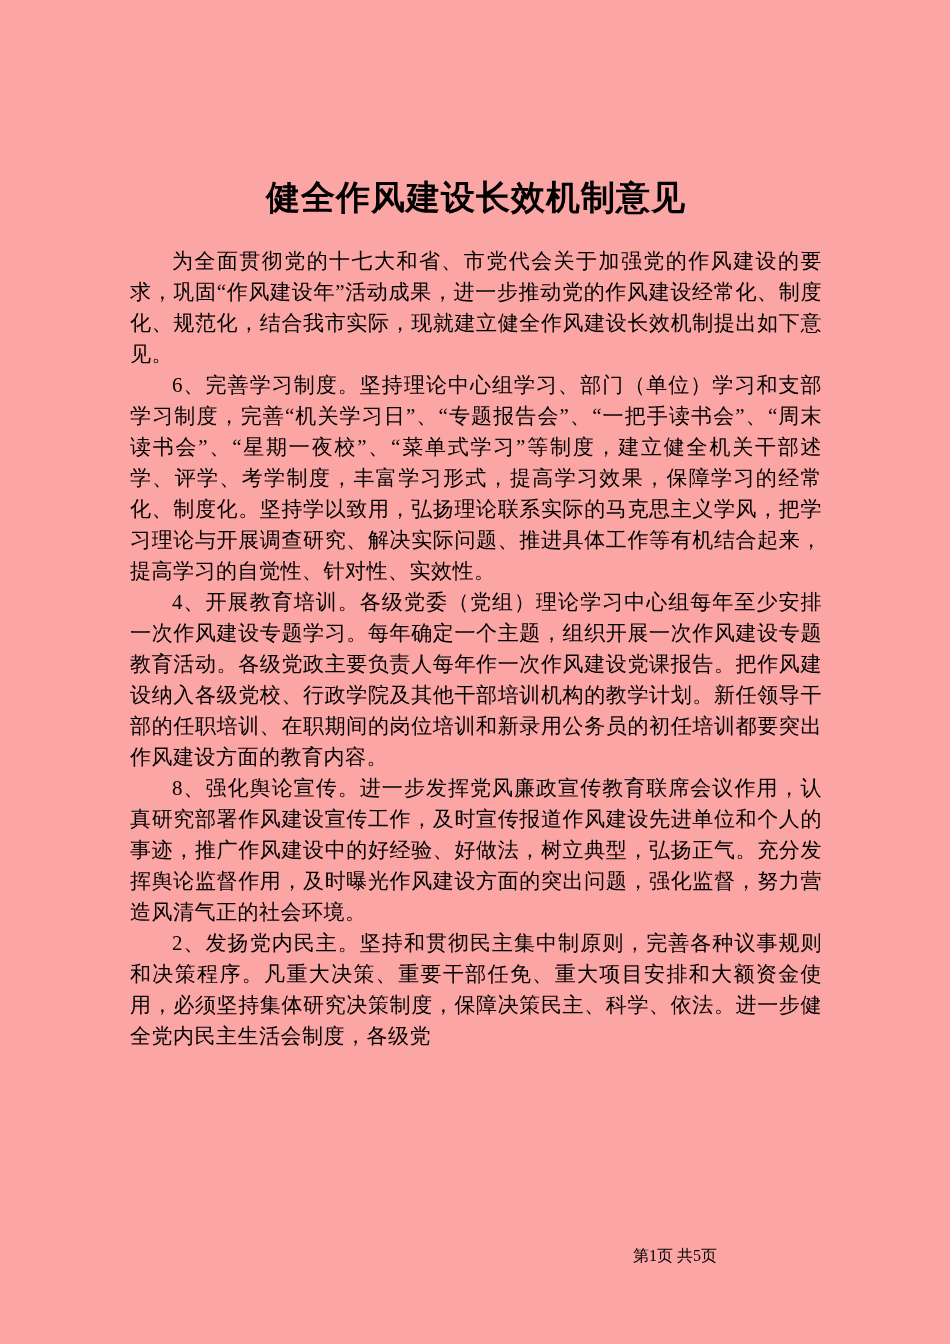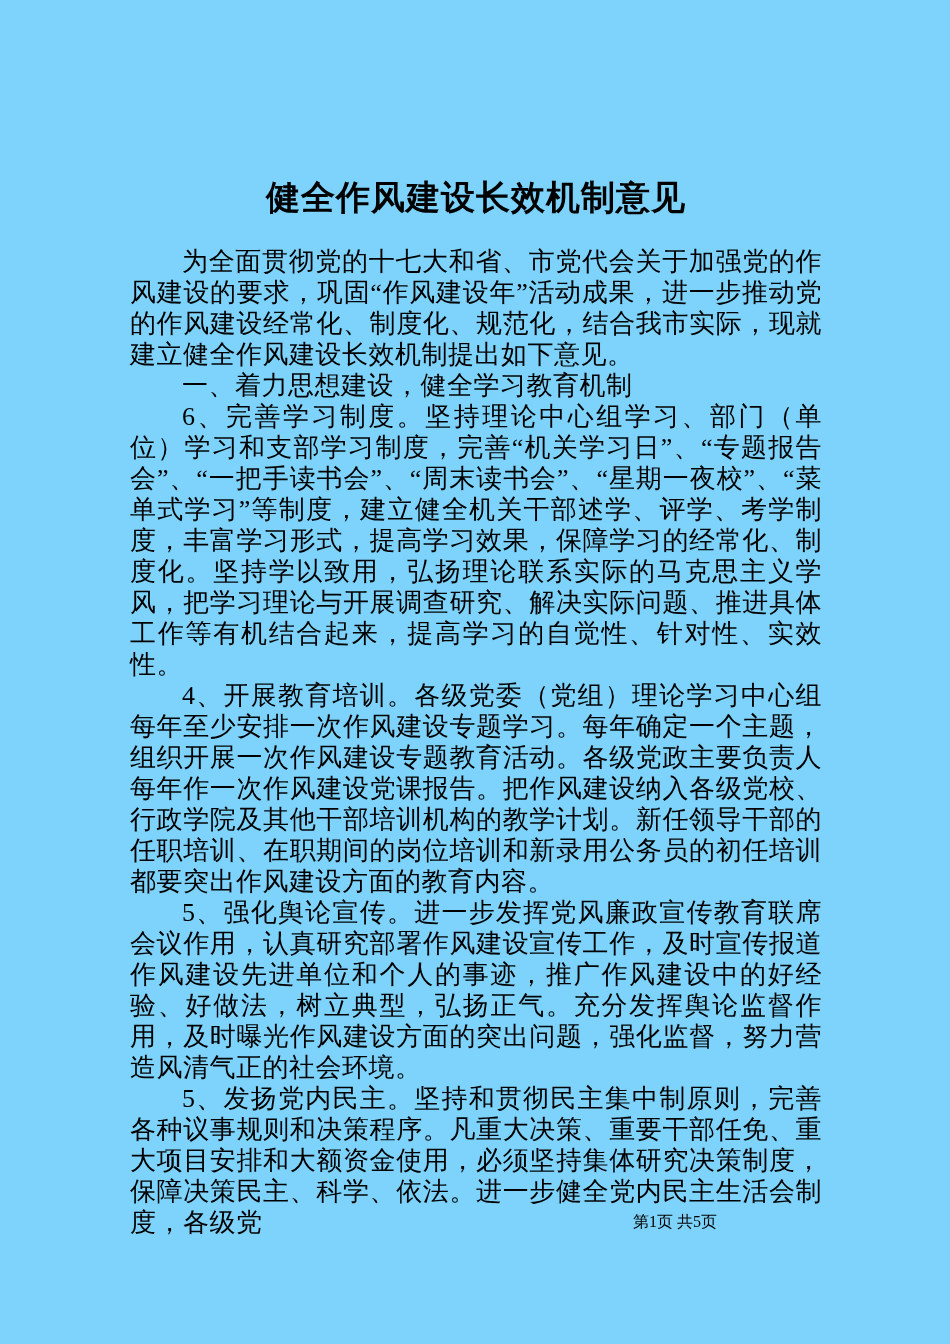--- a/index.html
+++ b/index.html
@@ -4,66 +4,65 @@
 <style>
   html, body {
     margin: 0;
     padding: 0;
     background: #ffffff;
   }
   .page {
     position: relative;
     width: 950px;
     height: 1344px;
-    background: #7dd3fc;
+    background: #fca5a5;
     overflow: hidden;
     font-family: "Liberation Serif", "DejaVu Serif", serif;
     color: #000000;
   }
   .content {
     position: absolute;
     left: 130px;
     top: 176px;
     width: 692px;
   }
   .doc-title {
     margin: 0 0 26px 0;
     font-size: 34px;
     line-height: 44px;
     font-weight: bold;
     text-align: center;
     letter-spacing: 1px;
   }
   .para {
     margin: 0;
-    font-size: 26px;
+    font-size: 21px;
     line-height: 31px;
     text-align: justify;
     text-indent: 2em;
     word-break: break-all;
     letter-spacing: 0.5px;
   }
   .page-footer {
     position: absolute;
-    top: 1212px;
+    top: 1246px;
     left: 570px;
     width: 210px;
     font-size: 16px;
     line-height: 20px;
     text-align: center;
     color: #000000;
   }
 </style>
 </head>
 <body>
 
 <div class="page">
   <div class="content">
     <h1 class="doc-title">健全作风建设长效机制意见</h1>
     <p class="para">为全面贯彻党的十七大和省、市党代会关于加强党的作风建设的要求，巩固“作风建设年”活动成果，进一步推动党的作风建设经常化、制度化、规范化，结合我市实际，现就建立健全作风建设长效机制提出如下意见。</p>
-    <p class="para">一、着力思想建设，健全学习教育机制</p>
     <p class="para">6、完善学习制度。坚持理论中心组学习、部门（单位）学习和支部学习制度，完善“机关学习日”、“专题报告会”、“一把手读书会”、“周末读书会”、“星期一夜校”、“菜单式学习”等制度，建立健全机关干部述学、评学、考学制度，丰富学习形式，提高学习效果，保障学习的经常化、制度化。坚持学以致用，弘扬理论联系实际的马克思主义学风，把学习理论与开展调查研究、解决实际问题、推进具体工作等有机结合起来，提高学习的自觉性、针对性、实效性。</p>
     <p class="para">4、开展教育培训。各级党委（党组）理论学习中心组每年至少安排一次作风建设专题学习。每年确定一个主题，组织开展一次作风建设专题教育活动。各级党政主要负责人每年作一次作风建设党课报告。把作风建设纳入各级党校、行政学院及其他干部培训机构的教学计划。新任领导干部的任职培训、在职期间的岗位培训和新录用公务员的初任培训都要突出作风建设方面的教育内容。</p>
-    <p class="para">5、强化舆论宣传。进一步发挥党风廉政宣传教育联席会议作用，认真研究部署作风建设宣传工作，及时宣传报道作风建设先进单位和个人的事迹，推广作风建设中的好经验、好做法，树立典型，弘扬正气。充分发挥舆论监督作用，及时曝光作风建设方面的突出问题，强化监督，努力营造风清气正的社会环境。</p>
-    <p class="para">5、发扬党内民主。坚持和贯彻民主集中制原则，完善各种议事规则和决策程序。凡重大决策、重要干部任免、重大项目安排和大额资金使用，必须坚持集体研究决策制度，保障决策民主、科学、依法。进一步健全党内民主生活会制度，各级党</p>
+    <p class="para">8、强化舆论宣传。进一步发挥党风廉政宣传教育联席会议作用，认真研究部署作风建设宣传工作，及时宣传报道作风建设先进单位和个人的事迹，推广作风建设中的好经验、好做法，树立典型，弘扬正气。充分发挥舆论监督作用，及时曝光作风建设方面的突出问题，强化监督，努力营造风清气正的社会环境。</p>
+    <p class="para">2、发扬党内民主。坚持和贯彻民主集中制原则，完善各种议事规则和决策程序。凡重大决策、重要干部任免、重大项目安排和大额资金使用，必须坚持集体研究决策制度，保障决策民主、科学、依法。进一步健全党内民主生活会制度，各级党</p>
   </div>
   <div class="page-footer">第1页  共5页</div>
 </div>
 
 </body></html>

